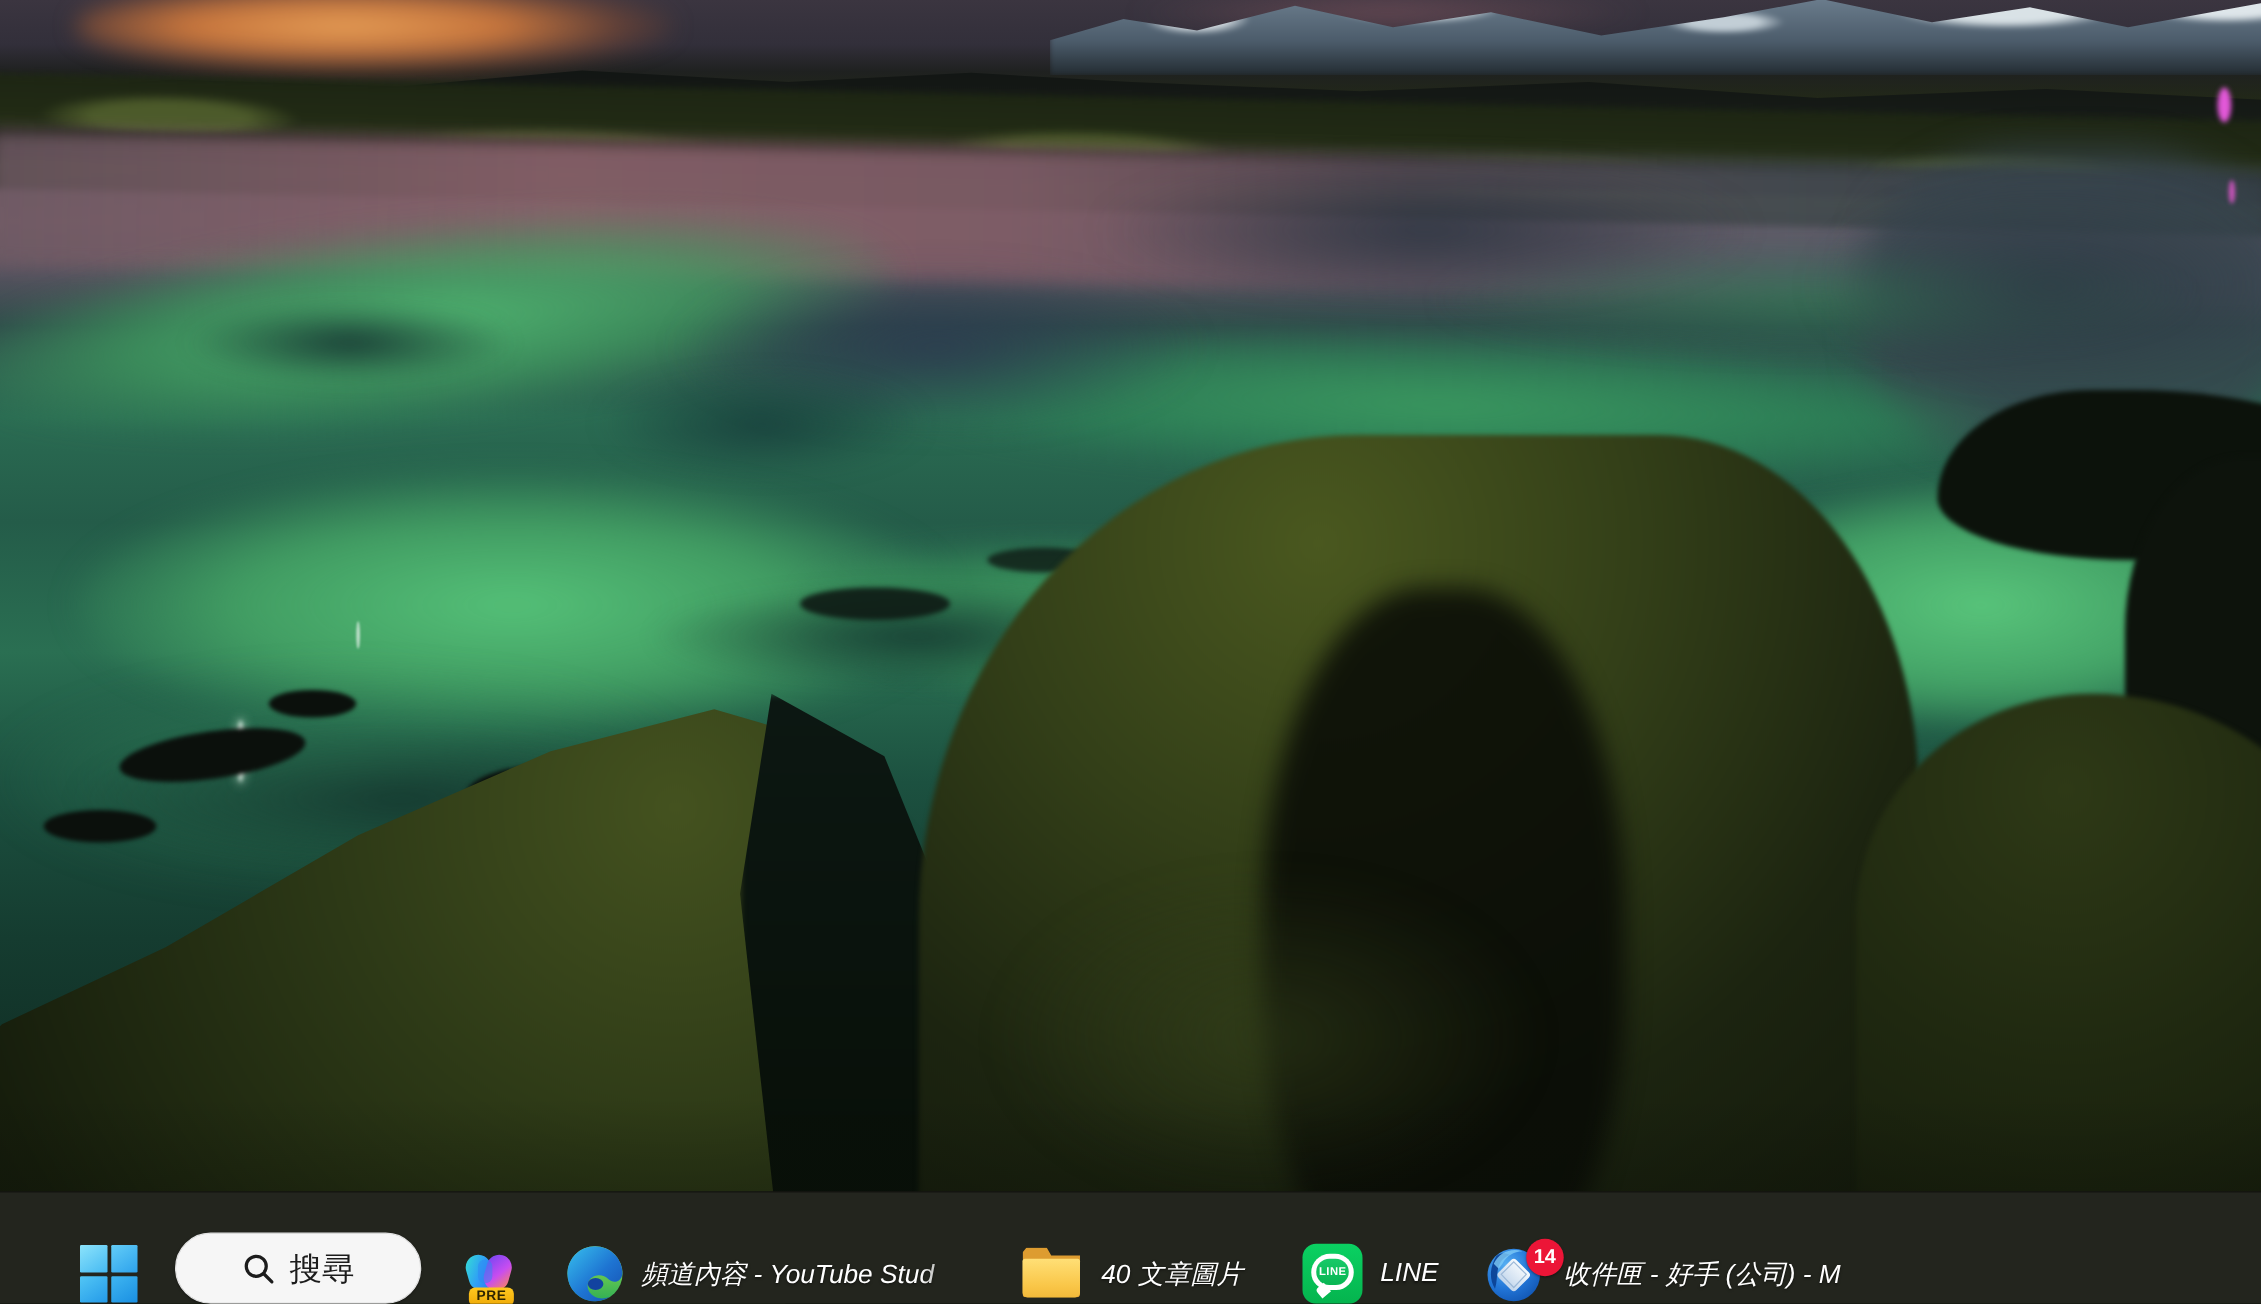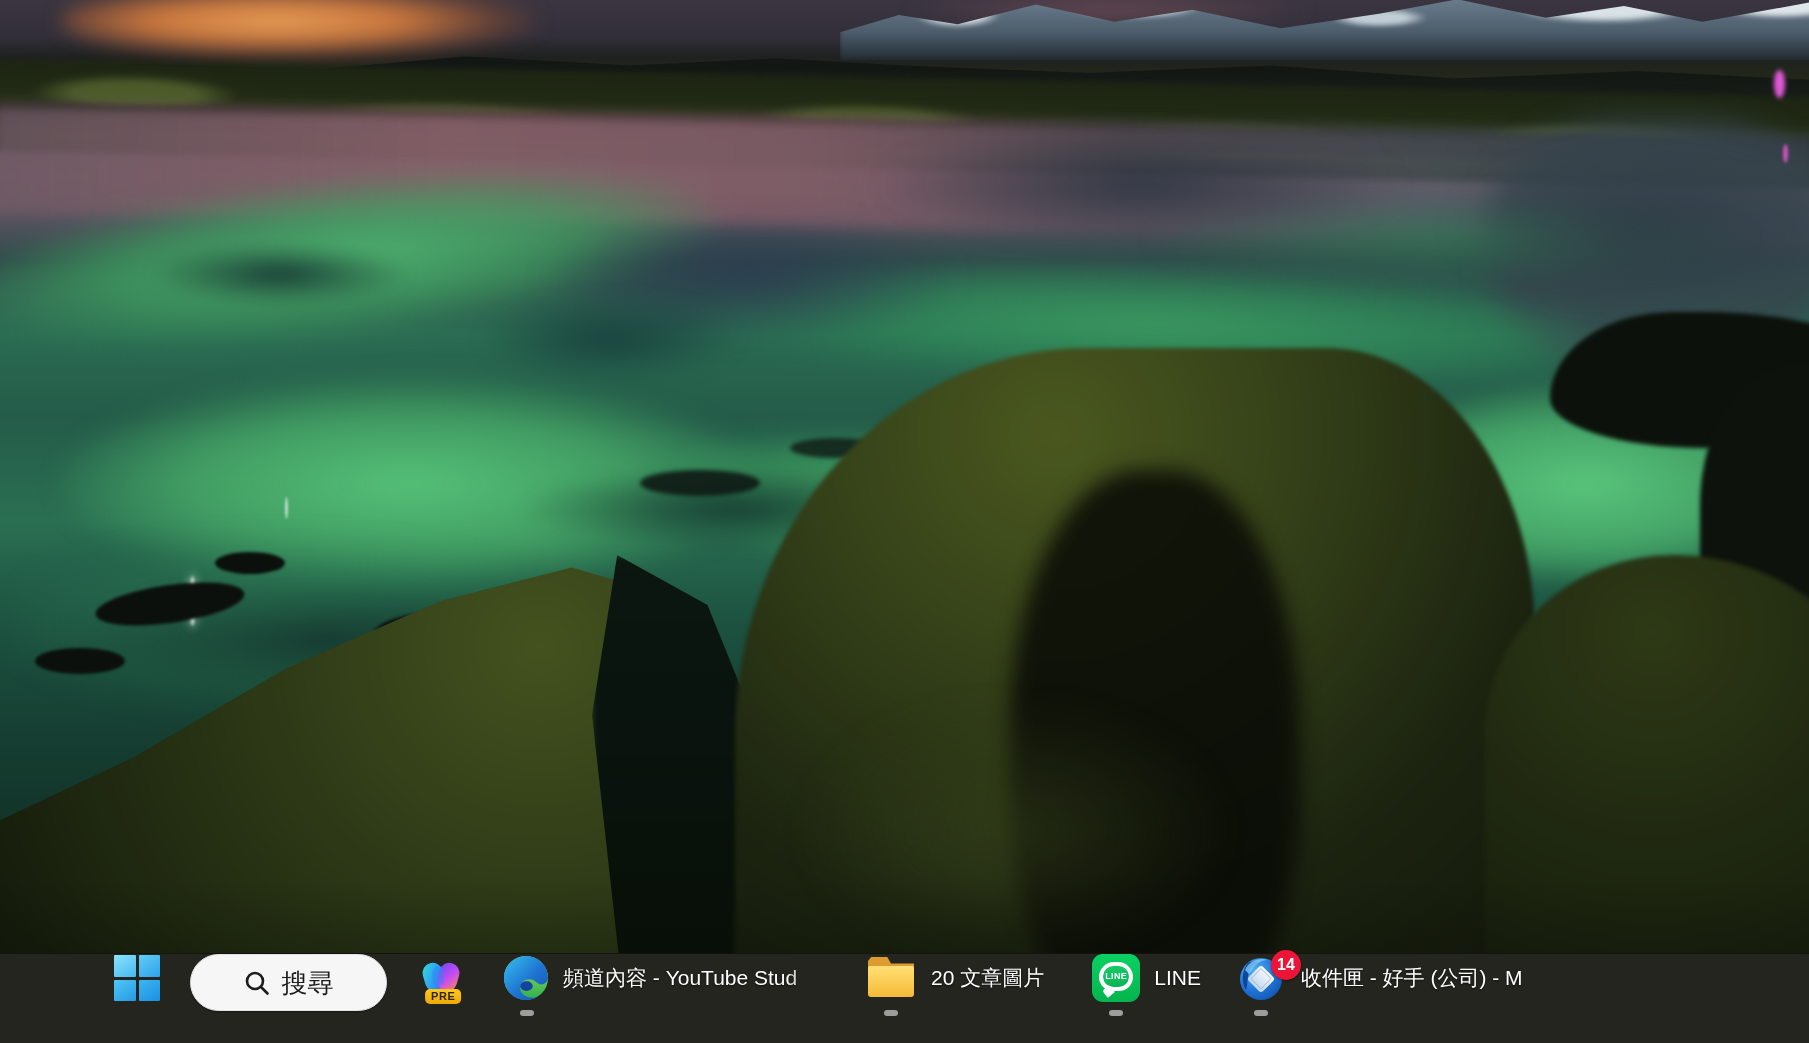--- a/index.html
+++ b/index.html
@@ -130,21 +130,21 @@
     background:radial-gradient(circle at 40% 15%, #2e3916 0%, #1f2810 45%, #11160a 100%);
     border-radius:45% 55% 0 0/35% 45% 0 0;filter:blur(2px);}
   .grass-glow{left:800px;top:700px;width:430px;height:260px;border-radius:50%;
     background:radial-gradient(ellipse, rgba(58,71,29,.5), rgba(0,0,0,0) 72%);filter:blur(14px);}
   .vignette-bottom{left:0;top:878px;width:1809px;height:165px;
     background:linear-gradient(180deg, rgba(0,0,0,0), rgba(10,14,6,.55));}
   
   .taskbar{
     position:absolute;left:0;right:0;bottom:0;height:90px;
     background:#23251e;border-top:1px solid rgba(0,0,0,.45);
-    display:flex;align-items:flex-start;padding-left:114px;box-sizing:border-box;
+    display:flex;align-items:flex-end;padding-left:64px;box-sizing:border-box;
   }
   .tb-btn{
     position:relative;display:flex;align-items:center;height:48px;
     background:none;border:none;padding:0;cursor:default;
   }
   
   .win-logo{width:46px;height:46px;display:grid;grid-template-columns:1fr 1fr;grid-template-rows:1fr 1fr;gap:3px;}
   .win-logo span{border-radius:1px;}
   .win-logo .q1{background:linear-gradient(145deg,#8ce3fb,#45b9f2);}
   .win-logo .q2{background:linear-gradient(145deg,#63cdf7,#2da2ec);}
@@ -168,20 +168,21 @@
   }
   
   .app-btn{position:relative;}
   .m-edge{margin-left:38px;}
   .m-folder{margin-left:32px;}
   .m-line{margin-left:48px;}
   .m-tb{margin-left:36px;}
   .app-label{
     margin-left:14px;font-size:21px;color:#ffffff;white-space:nowrap;
     text-shadow:0 1px 2px rgba(0,0,0,.6);
+    font-style:italic;
   }
   .label-fade{
     width:272px;overflow:hidden;text-align:left;
     -webkit-mask-image:linear-gradient(90deg,#000 82%,rgba(0,0,0,0) 98%);
     mask-image:linear-gradient(90deg,#000 82%,rgba(0,0,0,0) 98%);
   }
   .indicator{
     position:absolute;bottom:-14px;left:17px;width:14px;height:6px;
     border-radius:3px;background:#9d9d9d;
   }
@@ -339,21 +340,21 @@
       </svg>
       <span class="app-label label-fade">頻道內容 - YouTube Stud</span>
       <span class="indicator"></span>
     </button>
 
     <button class="tb-btn app-btn m-folder">
       <span class="folder-icon">
         <span class="f-back"></span>
           <span class="f-front"></span>
       </span>
-      <span class="app-label">20 文章圖片</span>
+      <span class="app-label">40 文章圖片</span>
       <span class="indicator"></span>
     </button>
 
     <button class="tb-btn app-btn m-line">
       <span class="line-icon">
         <span class="line-bubble">
           <span class="line-inner">
             <span class="line-word">LINE</span>
           </span>
         </span>

